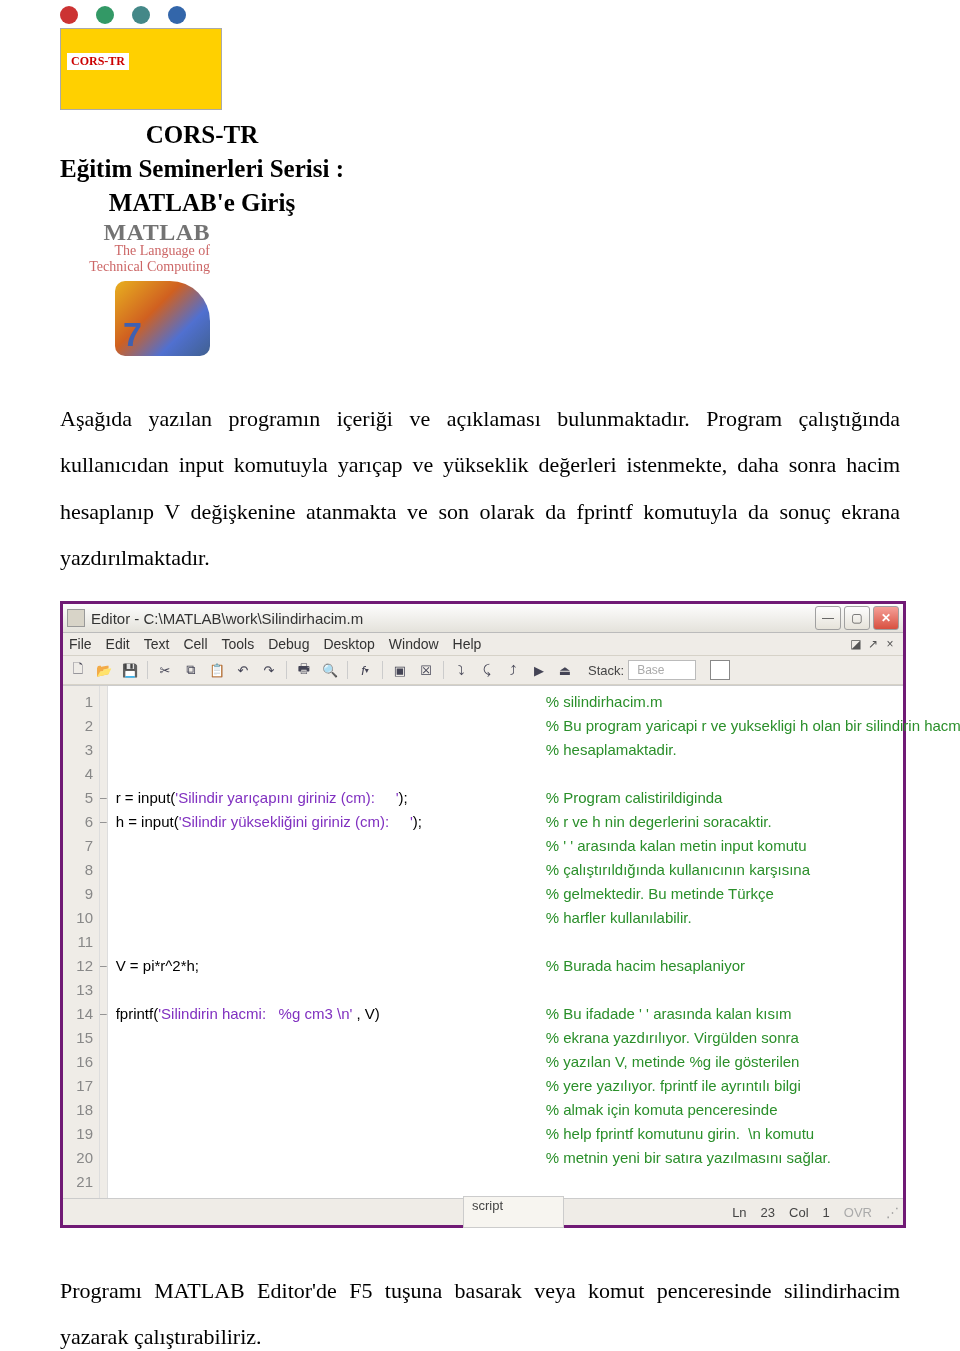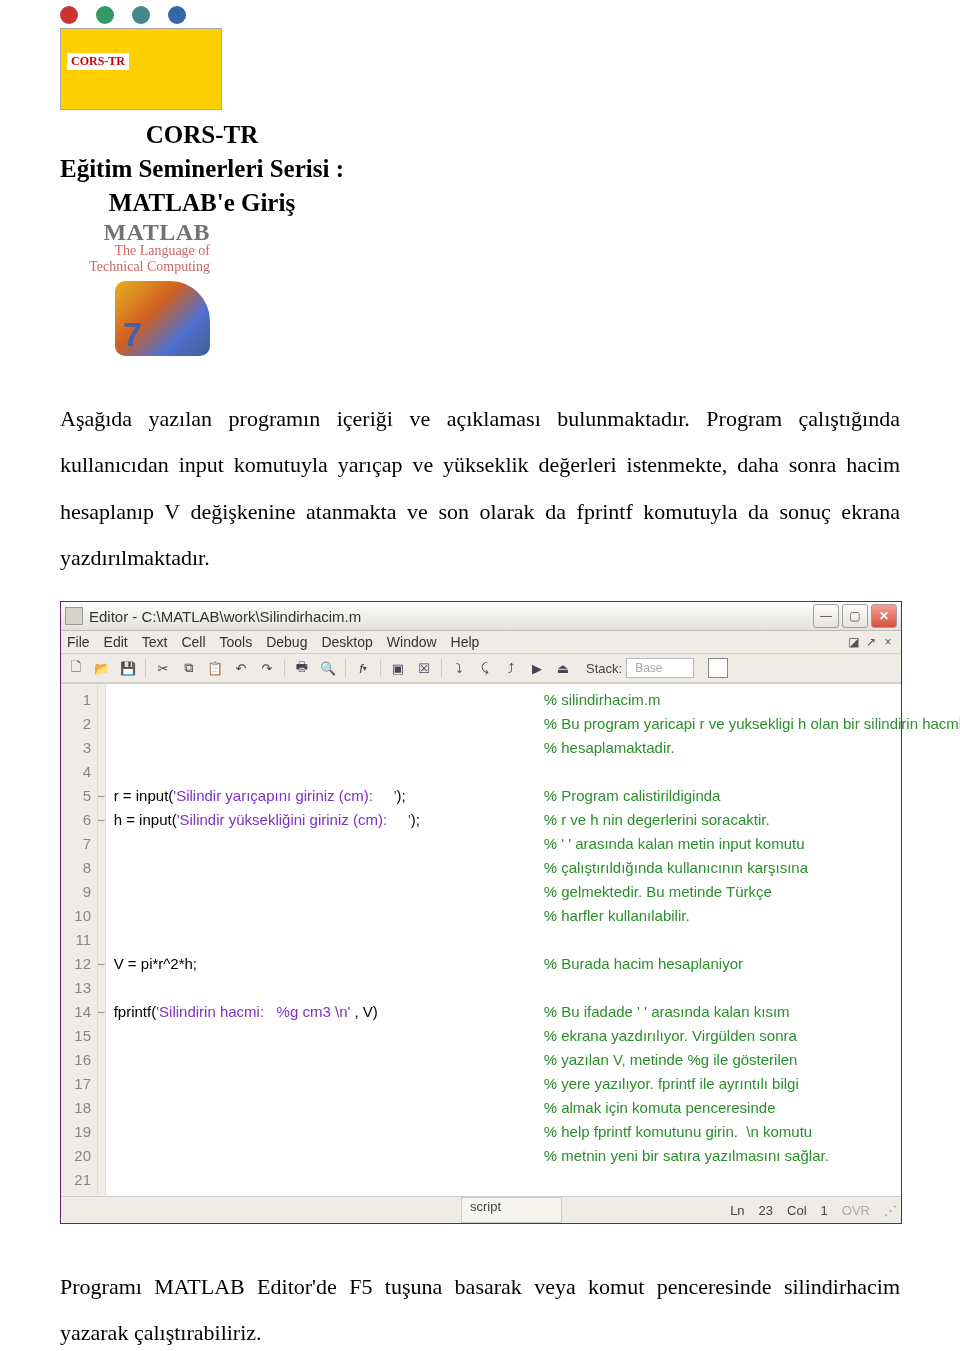--- a/index.html
+++ b/index.html
@@ -106,21 +106,21 @@
   .body-text {
     font-size: 22px;
     line-height: 2.1;
     text-align: justify;
     margin-bottom: 20px;
   }
 
   
   .editor-window {
     width: 100%;
-    border: 1px solid #701a75;
+    border: 3px solid #701a75;
     background: #701a75;
     font-family: Tahoma, Arial, sans-serif;
     font-size: 14px;
     margin-bottom: 40px;
     box-shadow: 0 0 0 1px #888 inset;
   }
   .titlebar {
     background: linear-gradient(#fdfdfd, #e4e2db);
     height: 28px;
     display: flex;
@@ -269,21 +269,21 @@
     align-items: center;
     background: #efece7;
     border-top: 1px solid #ccc;
     height: 26px;
     font-size: 13px;
     color: #444;
     padding: 0 6px;
     gap: 14px;
   }
   .statusbar .sb-left { width: 380px; }
-  .statusbar .sb-script { border: 1px solid #ccc; padding: 1px 60px 8px 8px; background: #f7f5f0; }
+  .statusbar .sb-script { border: 1px solid #ccc; padding: 1px 60px 14px 8px; background: #f7f5f0; }
   .statusbar .sb-flex { flex: 1; }
   .statusbar .dim { color: #aaa; }
   .sb-grip { color: #999; letter-spacing: -2px; }
 </style>
 </head>
 <body>
 
 <div class="page">
 
   <div class="header">

